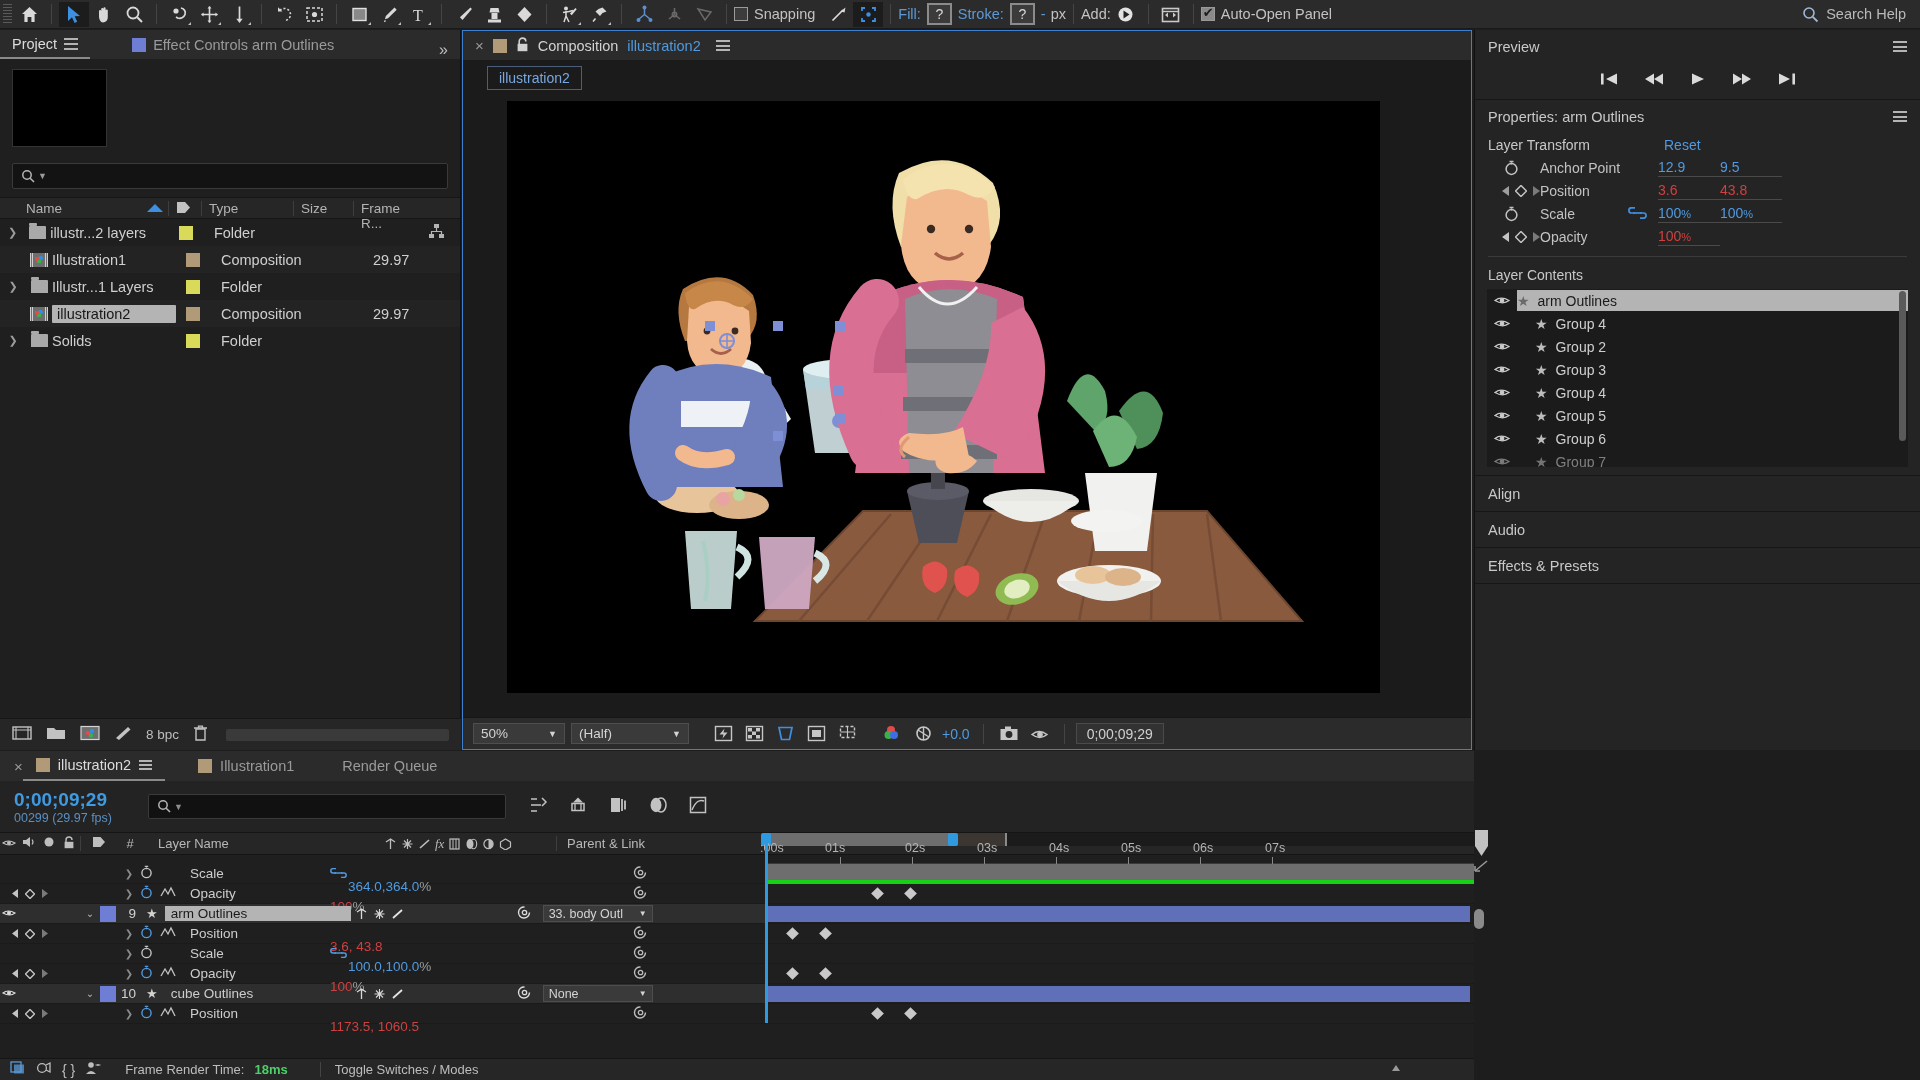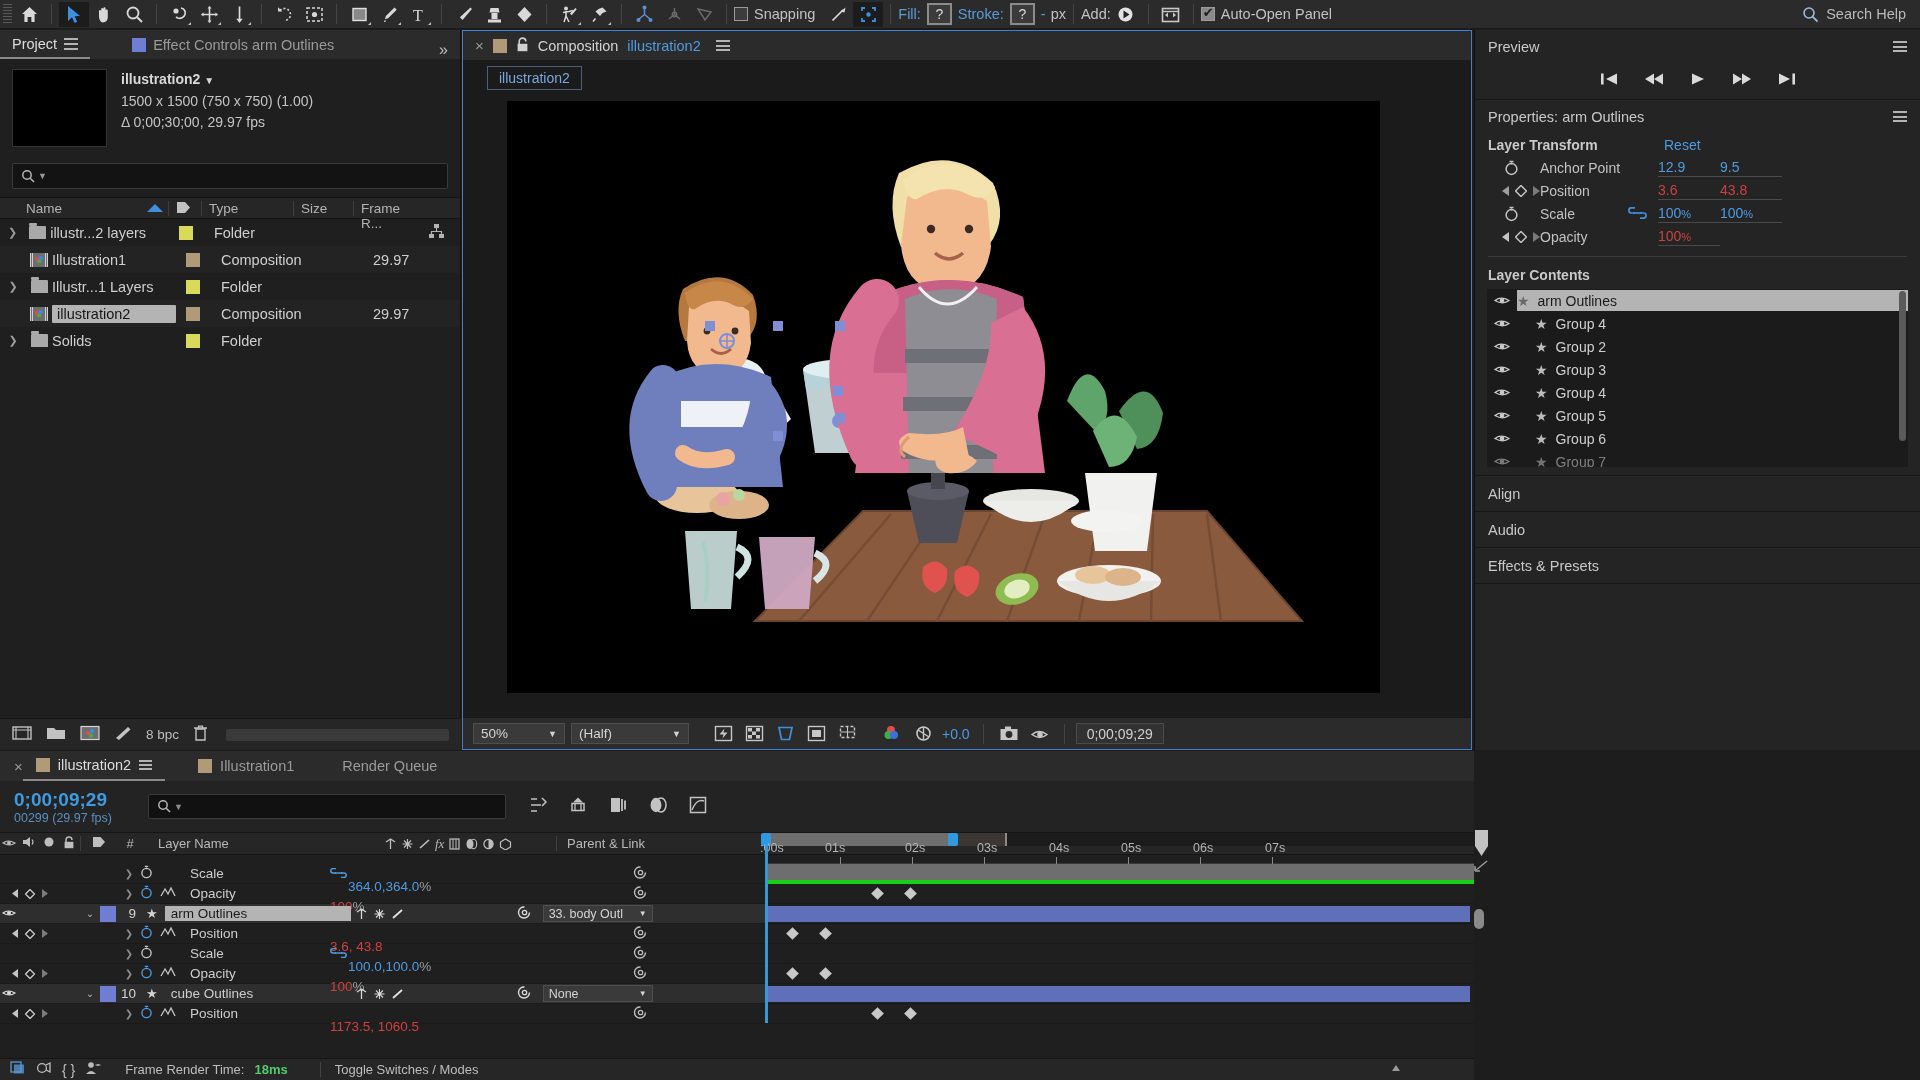--- a/index.html
+++ b/index.html
@@ -85,21 +85,21 @@
     display:flex;align-items:center; padding:0 10px; }
 
   
   .right{ position:absolute; left:1474px; top:30px; width:446px; height:720px; background:#242424;
     border-left:1px solid #111; }
   .r-sec{ border-bottom:1px solid #161616; }
   .r-head{ height:33px; display:flex; align-items:center; padding:0 13px; font-size:14.5px; color:#c8c8c8; }
   .r-head .mi{ margin-left:auto; width:14px; height:11px; display:flex; flex-direction:column; justify-content:space-between; }
   .r-head .mi i{ height:2px; background:#b4b4b4; }
   .transport{ display:flex; align-items:center; justify-content:center; gap:22px; height:36px; color:#dadada; }
-  .grp-label{ padding:4px 13px 2px 13px; font-size:14px; font-weight:bold; color:#c9c9c9; }
+  .grp-label{ padding:4px 13px 2px 13px; font-size:14px; font-weight:normal; color:#c9c9c9; }
   .prow{ height:23px; display:flex; align-items:center; padding:0 13px; font-size:14px; }
   .kf-nav{ width:52px; display:flex; align-items:center; gap:4px; color:#8a8a8a; font-size:9px; }
   .stopw{ width:52px; display:flex; align-items:center; padding-left:16px; }
   .plabel{ width:118px; color:#c2c2c2; }
   .pval{ width:62px; color:#4f9ae0; border-bottom:1px solid #4a4a4a; padding-bottom:1px; }
   .pval.red{ color:#cf4040; }
   .pval small{ font-size:11px; }
   .contents-list{ margin:4px 12px 8px 12px; background:#1b1b1b; height:178px; position:relative; overflow:hidden; }
   .crow{ height:23px; display:flex; align-items:center; font-size:14px; color:#cfcfcf; }
   .crow .eye{ width:30px; text-align:center; color:#cacaca; }
@@ -361,28 +361,20 @@
       </div>
       <div class="ptab" style="margin-left:30px">
         <span class="sq" style="background:#6d7ed4"></span>
         <span>Effect Controls arm Outlines</span>
       </div>
       <span class="chev">»</span>
     </div>
 
     <div class="pj-head">
       <div class="pj-thumb"></div>
-      <div class="pj-meta">
-        <div class="t">
-          <span>illustration2</span>
-          <span style="font-size:10px">▼</span>
-        </div>
-        <div>1500 x 1500  (750 x 750) (1.00)</div>
-        <div>Δ 0;00;30;00, 29.97 fps</div>
-      </div>
     </div>
 
     <div class="pj-search">
       <svg width="15" height="15" viewBox="0 0 15 15">
           <circle cx="6" cy="6" r="4.2" fill="none" stroke="#b4b4b4" stroke-width="1.5"></circle>
           <path d="M9.2 9.2L13 13" stroke="#b4b4b4" stroke-width="1.6"></path>
         </svg>
       <span style="font-size:9px;margin-left:2px">▼</span>
     </div>
 

